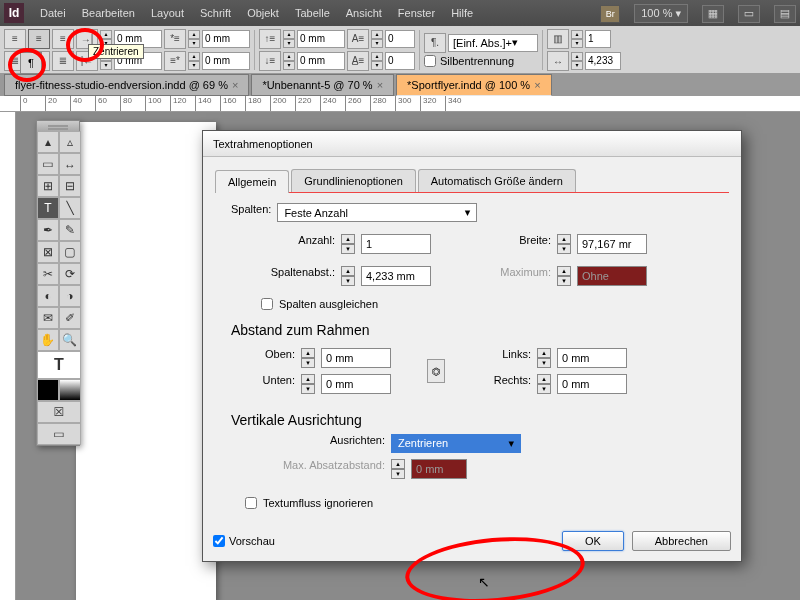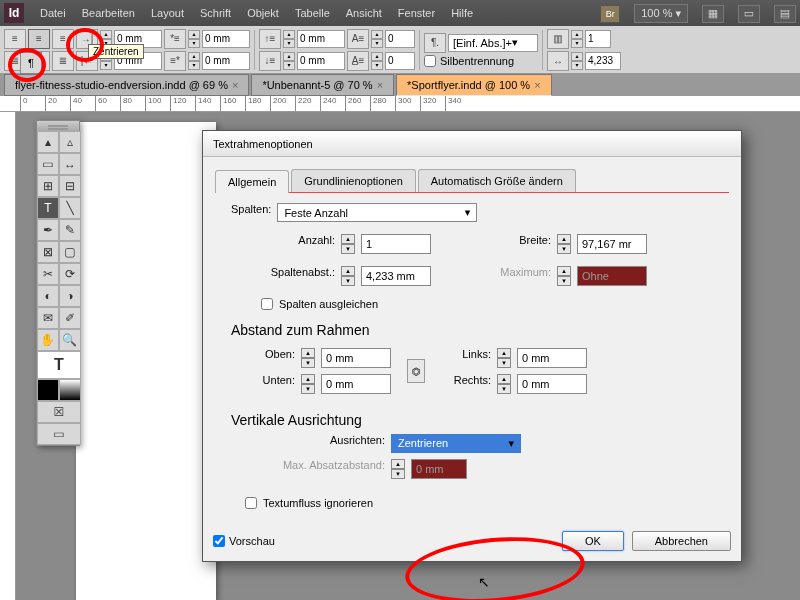--- a/index.html
+++ b/index.html
@@ -348,21 +348,21 @@
         </div>
       </div>
       <div class="dlg-row chk" style="margin-left:16px">
         <input type="checkbox" style="">
         <span>Spalten ausgleichen</span>
       </div>
     </div>
 
     <div class="section-lbl">Abstand zum Rahmen</div>
     <div class="cols-area">
-      <div class="two-col" style="gap:6px">
+      <div class="two-col" style="gap:26px">
         <div>
           <div class="dlg-row">
             <div class="dlg-label" style="width:50px">Oben:</div>
             <div class="dlg-spin">
                 <div>▴</div>
                 <div>▾</div>
               </div>
             <input class="dlg-in" value="0 mm" style="">
           </div>
           <div class="dlg-row">

